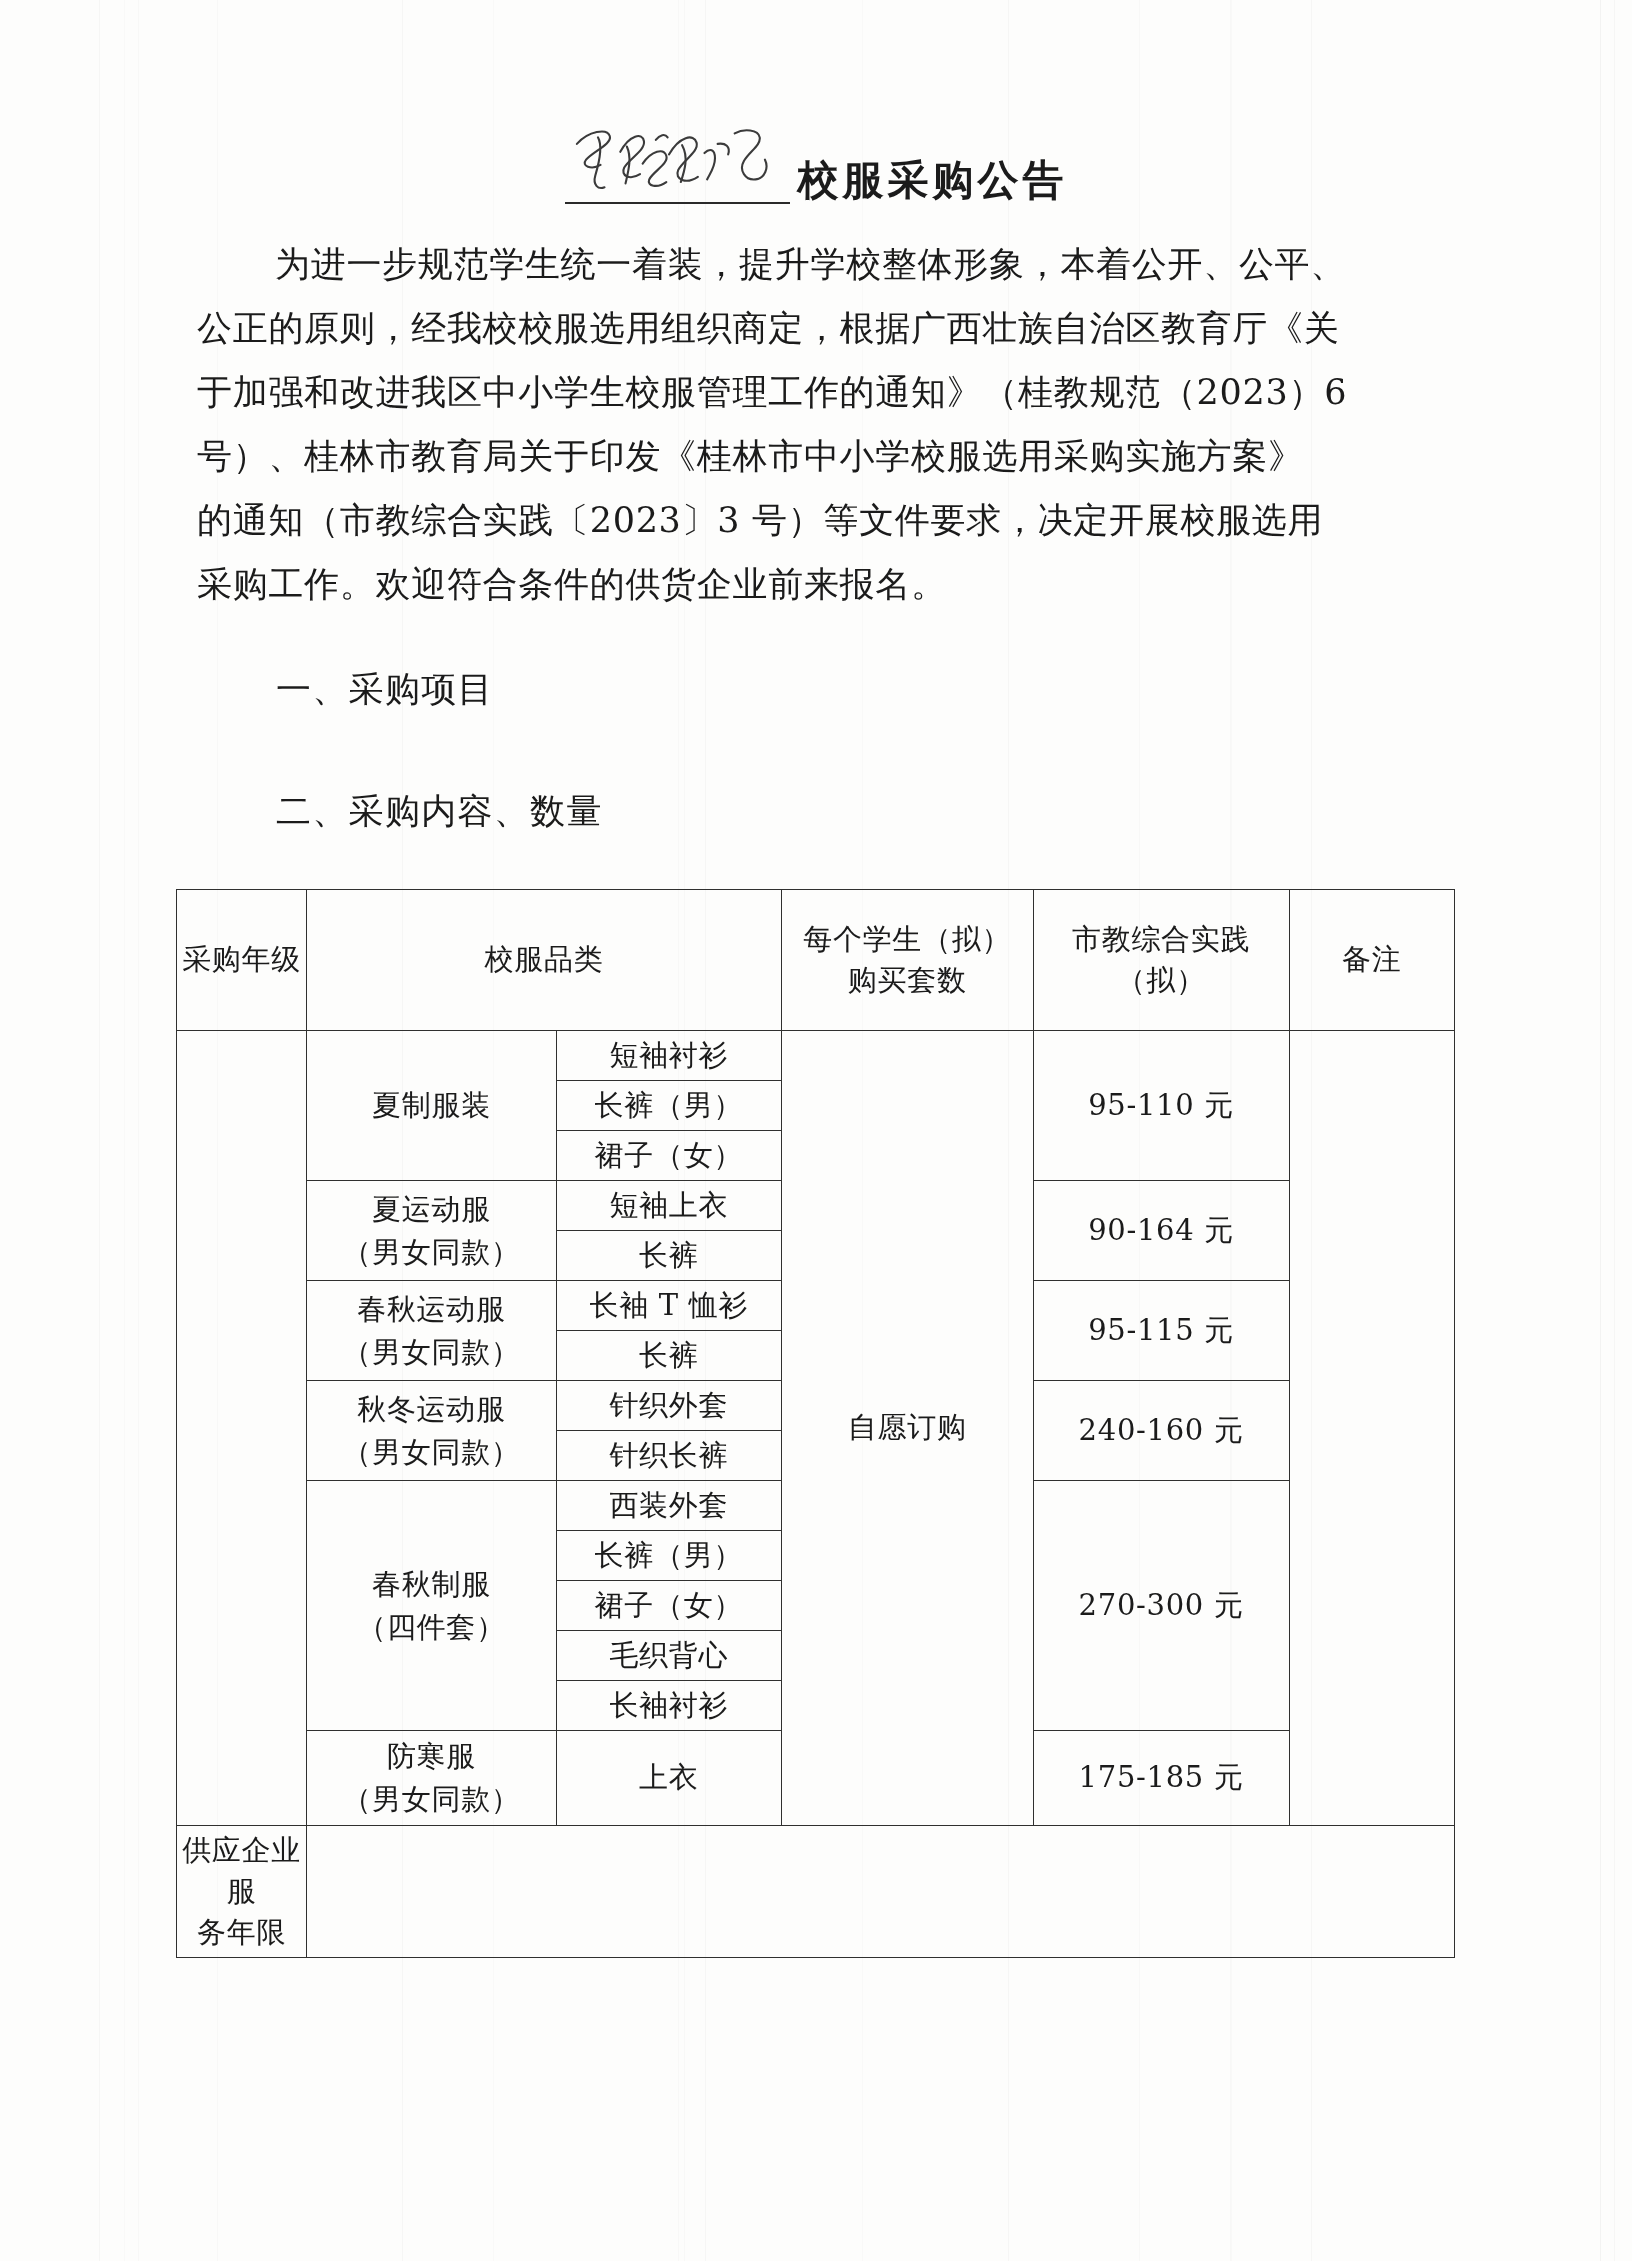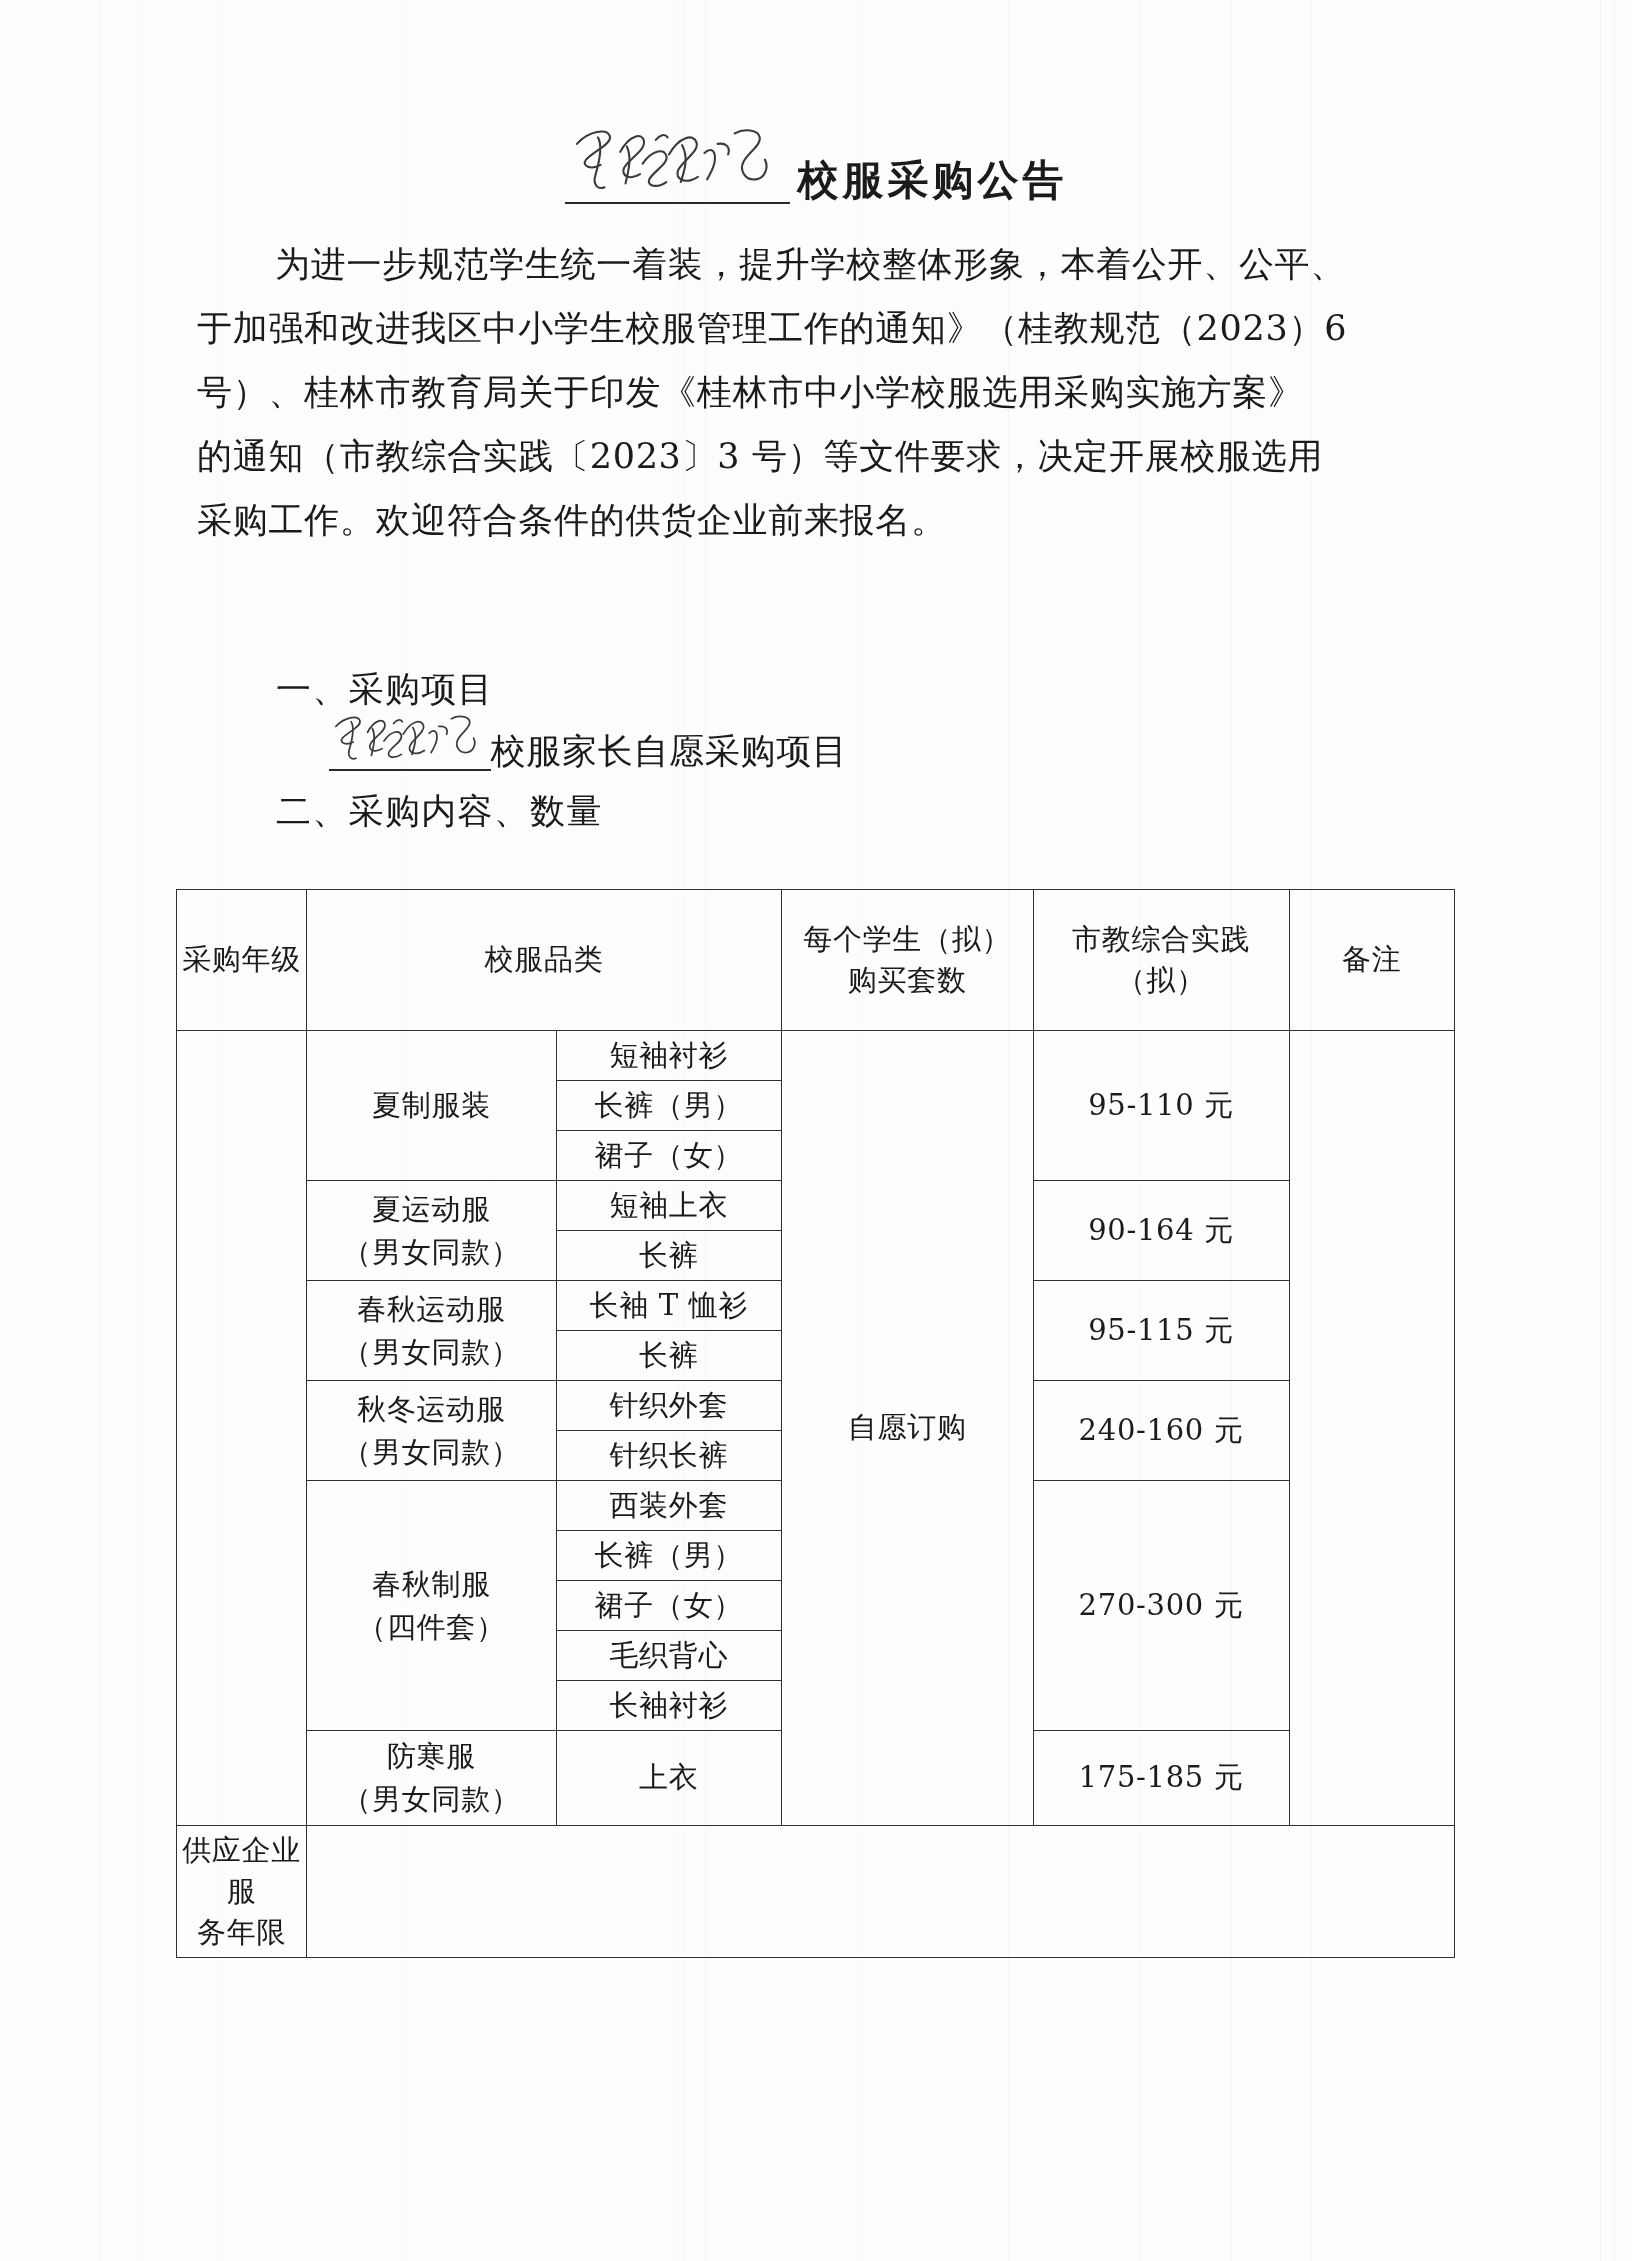--- a/index.html
+++ b/index.html
@@ -158,48 +158,29 @@
           <path d="M226 30 C238 28, 246 34, 242 46"></path>
           <path d="M252 14 C266 6, 288 8, 290 20 C292 32, 274 42, 266 56 C258 70, 268 86, 284 84 C298 82, 304 66, 298 54"></path>
         </g>
       </svg>
     </span>
     <span class="title-text">校服采购公告</span>
   </div>
 
   <div class="body-block">
     <div class="body-line indent">为进一步规范学生统一着装，提升学校整体形象，本着公开、公平、</div>
+    <div class="body-line">公正的原则，经我校校服选用组织商定，根据广西壮族自治区教育厅《关</div>
     <div class="body-line">于加强和改进我区中小学生校服管理工作的通知》（桂教规范（2023）6</div>
     <div class="body-line">号）、桂林市教育局关于印发《桂林市中小学校服选用采购实施方案》</div>
     <div class="body-line">的通知（市教综合实践〔2023〕3 号）等文件要求，决定开展校服选用</div>
     <div class="body-line">采购工作。欢迎符合条件的供货企业前来报名。</div>
   </div>
 
   <div class="section-one">一、采购项目</div>
 
-  <div class="project-row">
-    <span class="sig-wrap inline-sig">
-      <svg width="159" height="54" viewBox="0 0 330 112" aria-hidden="true">
-        <g fill="none" stroke="#3b3b3b" stroke-width="3.6" stroke-linecap="round" stroke-linejoin="round">
-          <path d="M12 30 C30 10, 58 6, 62 18 C66 30, 36 42, 26 54 C18 64, 34 70, 48 62"></path>
-          <path d="M44 20 C52 34, 46 58, 40 78 C36 92, 44 100, 54 96"></path>
-          <path d="M78 42 C92 16, 112 12, 114 26 C116 40, 92 52, 84 66 C78 78, 92 86, 108 76"></path>
-          <path d="M88 34 C96 52, 90 72, 86 90"></path>
-          <path d="M112 60 C126 40, 144 36, 148 48 C152 60, 128 72, 122 84 C118 94, 134 98, 148 88"></path>
-          <path d="M132 24 C138 16, 146 14, 150 20"></path>
-          <path d="M152 46 C168 18, 190 14, 194 28 C198 42, 172 56, 166 70 C160 84, 178 92, 196 80"></path>
-          <path d="M172 32 C182 50, 176 70, 170 88"></path>
-          <path d="M206 44 C214 36, 222 38, 222 52 C222 66, 214 76, 210 84"></path>
-          <path d="M226 30 C238 28, 246 34, 242 46"></path>
-          <path d="M252 14 C266 6, 288 8, 290 20 C292 32, 274 42, 266 56 C258 70, 268 86, 284 84 C298 82, 304 66, 298 54"></path>
-        </g>
-      </svg>
-    </span>
-    <span class="project-text">校服家长自愿采购项目</span>
-  </div>
 
   <div class="section-two">二、采购内容、数量</div>
 
   <div class="tbl-wrap">
     <table class="main">
       <colgroup>
         <col style="width:122px">
         <col style="width:234px">
         <col style="width:211px">
         <col style="width:236px">

